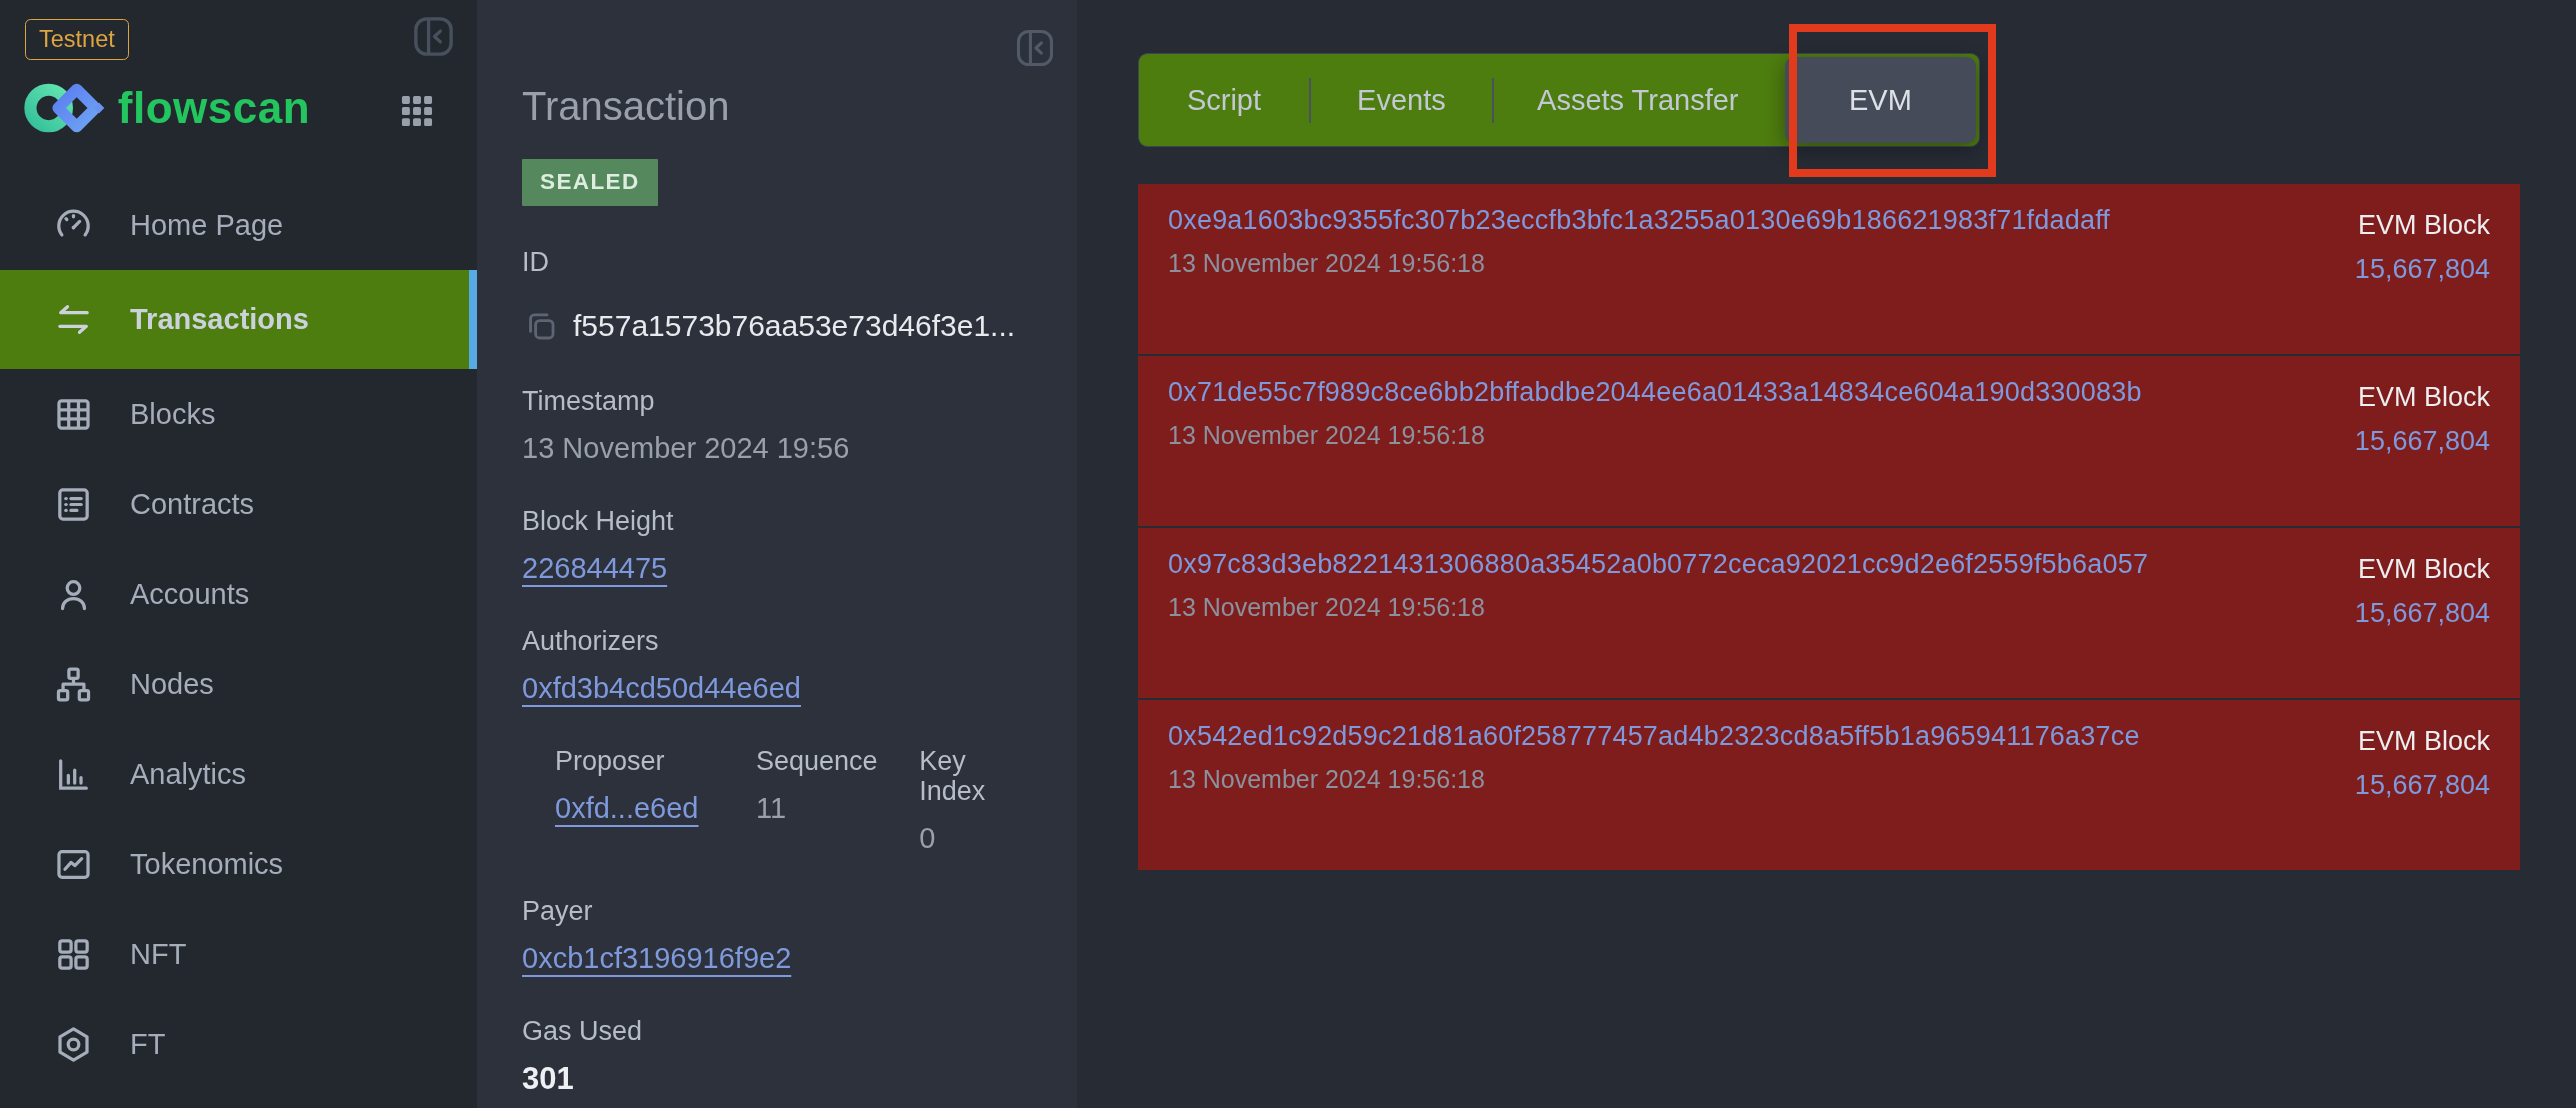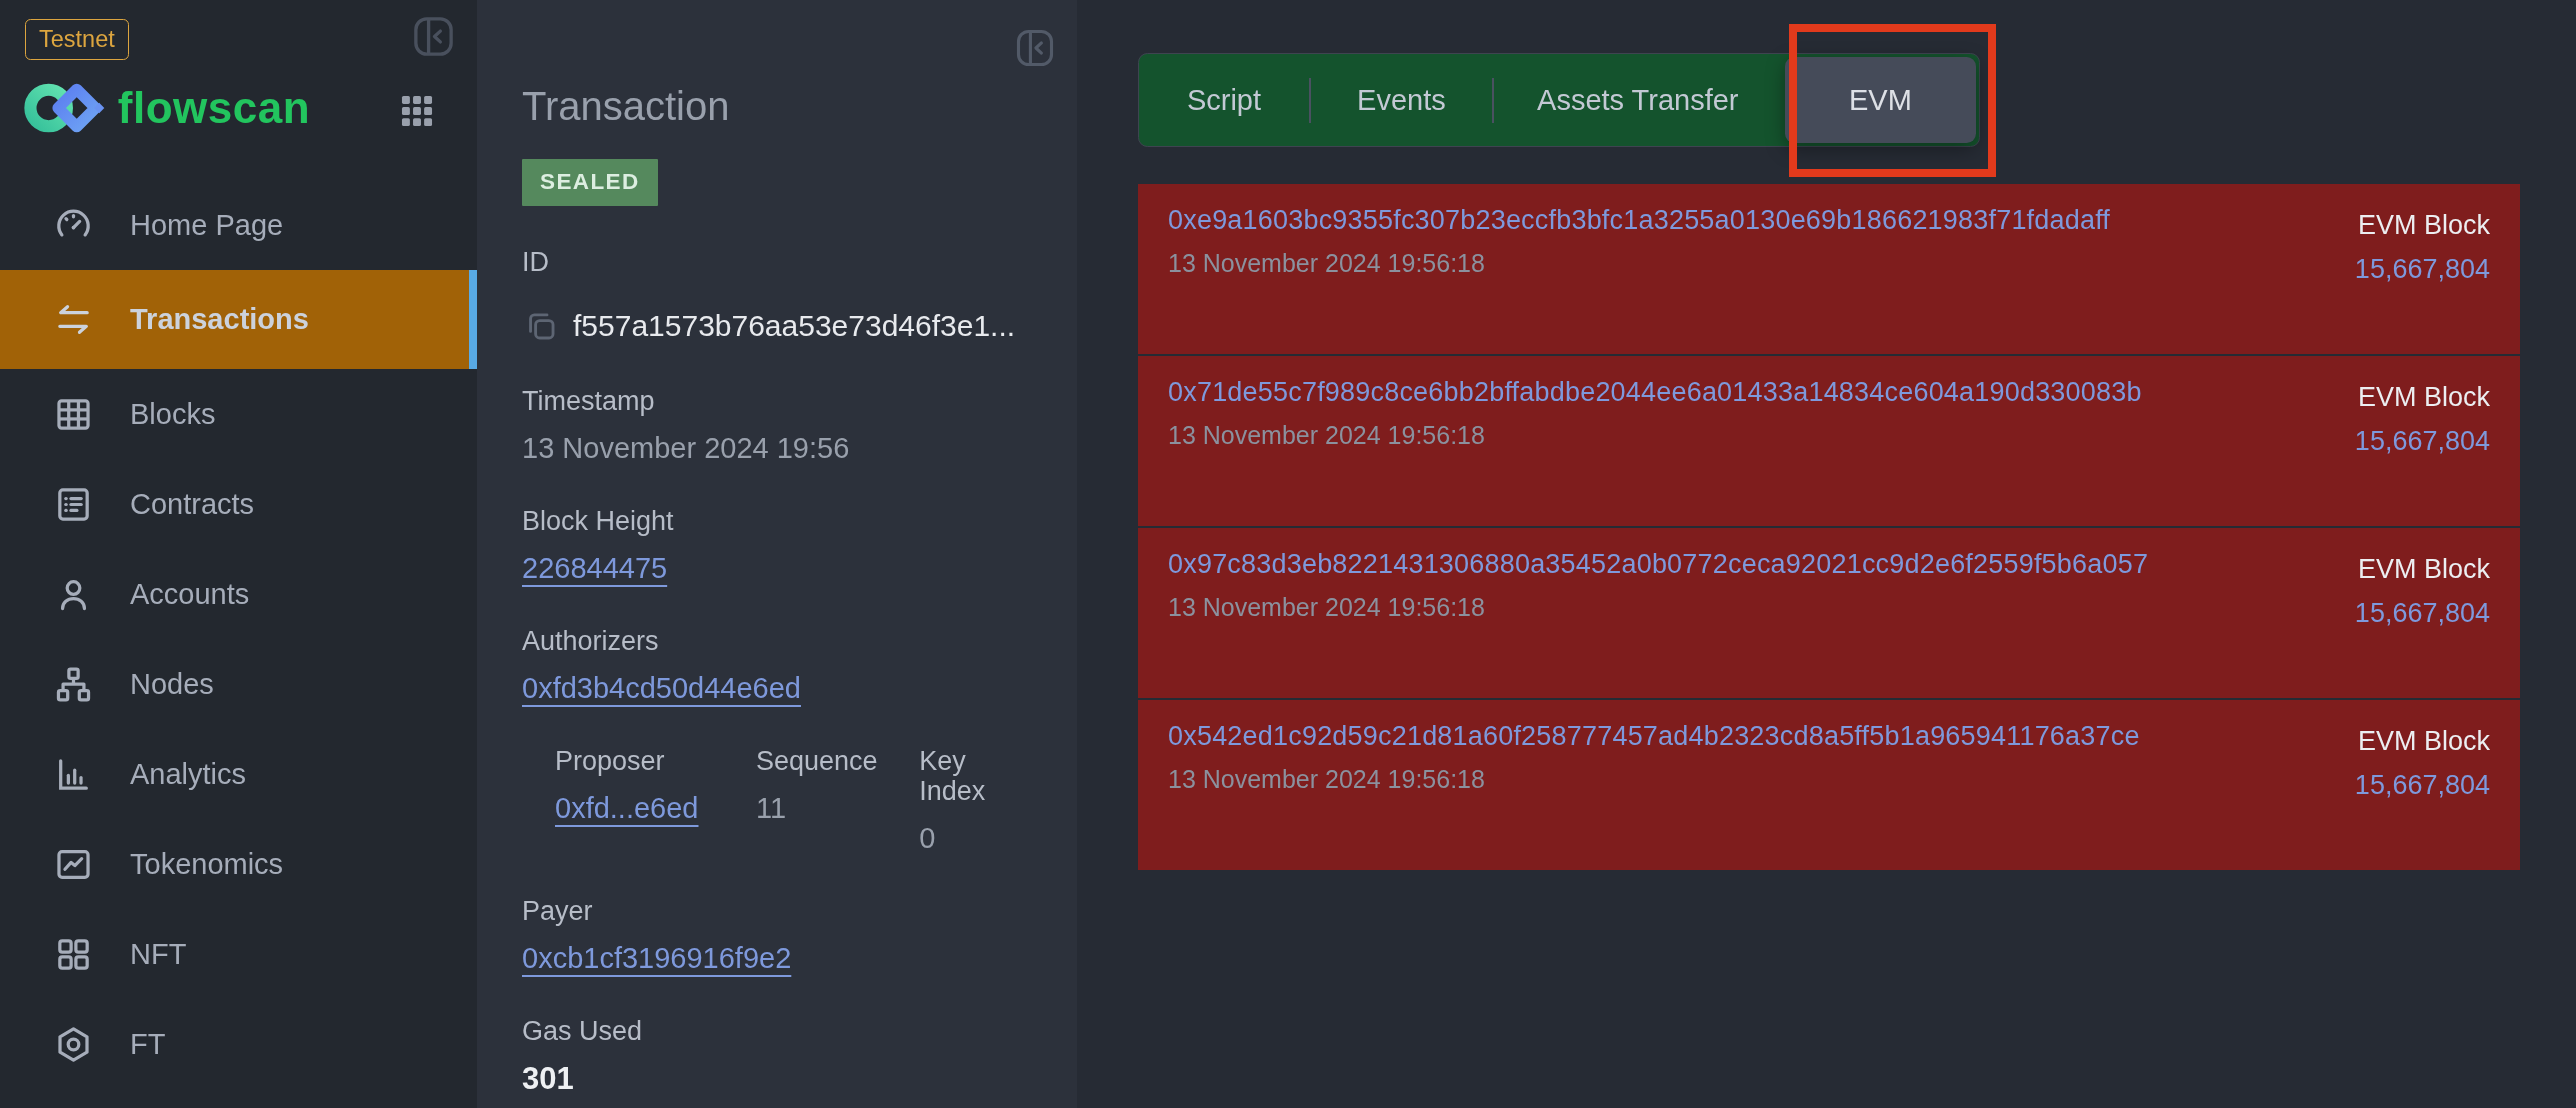--- a/index.html
+++ b/index.html
@@ -22,21 +22,21 @@
   .brand-row{position:absolute;left:23.5px;top:77px;height:62px;display:flex;align-items:center;}
   .brand-name{margin-left:11.3px;font-size:44px;font-weight:800;color:#22c55e;letter-spacing:0.5px;}
   .apps-btn{position:absolute;left:398px;top:92px;width:38px;height:38px;background:none;border:none;padding:0;cursor:pointer;color:#99a0ac;}
 
   .menu{position:absolute;top:180px;left:0;width:100%;}
   .menu-item{
     height:90px;display:flex;align-items:center;padding-left:53px;gap:36px;
     color:#a6adba;font-size:29px;cursor:pointer;position:relative;box-sizing:border-box;
   }
   .menu-item .mi-icon{width:41px;height:41px;flex:0 0 41px;}
-  .menu-item.active{height:99px;background:#a16207;color:#ccd2dc;font-weight:700;}
+  .menu-item.active{height:99px;background:#4d7c0f;color:#ccd2dc;font-weight:700;}
   .menu-item.active::after{
     content:"";position:absolute;right:0;top:0;width:8.4px;height:100%;background:#58aae5;
   }
 
   
   .detail-panel{
     position:absolute;left:477px;top:0;width:600px;height:100%;
     background:#2c313b;padding:0 45px;box-sizing:border-box;
   }
   .panel-title{margin:0;padding-top:84px;font-size:40px;font-weight:400;color:#99a0ac;}
@@ -53,21 +53,21 @@
   a.link{color:#7e99dc;text-decoration:underline;text-underline-offset:6.6px;text-decoration-thickness:1.9px;cursor:pointer;}
   .grid3{display:flex;margin-top:41px;margin-left:33px;}
   .grid3 .c1{width:214px;}
   .grid3 .c2{width:174px;}
   .gas-value{margin-top:15px;font-size:31px;font-weight:700;color:#eef0f3;}
 
   
   .main{position:absolute;left:1077px;top:0;right:0;height:100%;background:#262b34;}
   .tabbar{
     position:absolute;left:61px;top:53px;width:842px;height:94px;
-    background:#14532d;border:1.9px solid #3e4450;border-radius:9.4px;
+    background:#4d7c0f;border:1.9px solid #3e4450;border-radius:9.4px;
     box-sizing:border-box;display:flex;align-items:stretch;
   }
   .tab{display:flex;align-items:center;justify-content:center;font-size:29px;color:#c3c9d4;cursor:pointer;}
   .tab-script{flex:0 0 170px;}
   .tab-events{flex:0 0 181px;}
   .tab-assets{flex:0 0 288px;}
   .tab-evm{flex:1 1 auto;}
   .tab-divider{width:1.9px;height:45px;align-self:center;background:#4a5161;}
   .tab.active{
     background:#454b59;border-radius:9.4px;margin:2.8px;color:#dde0e6;

